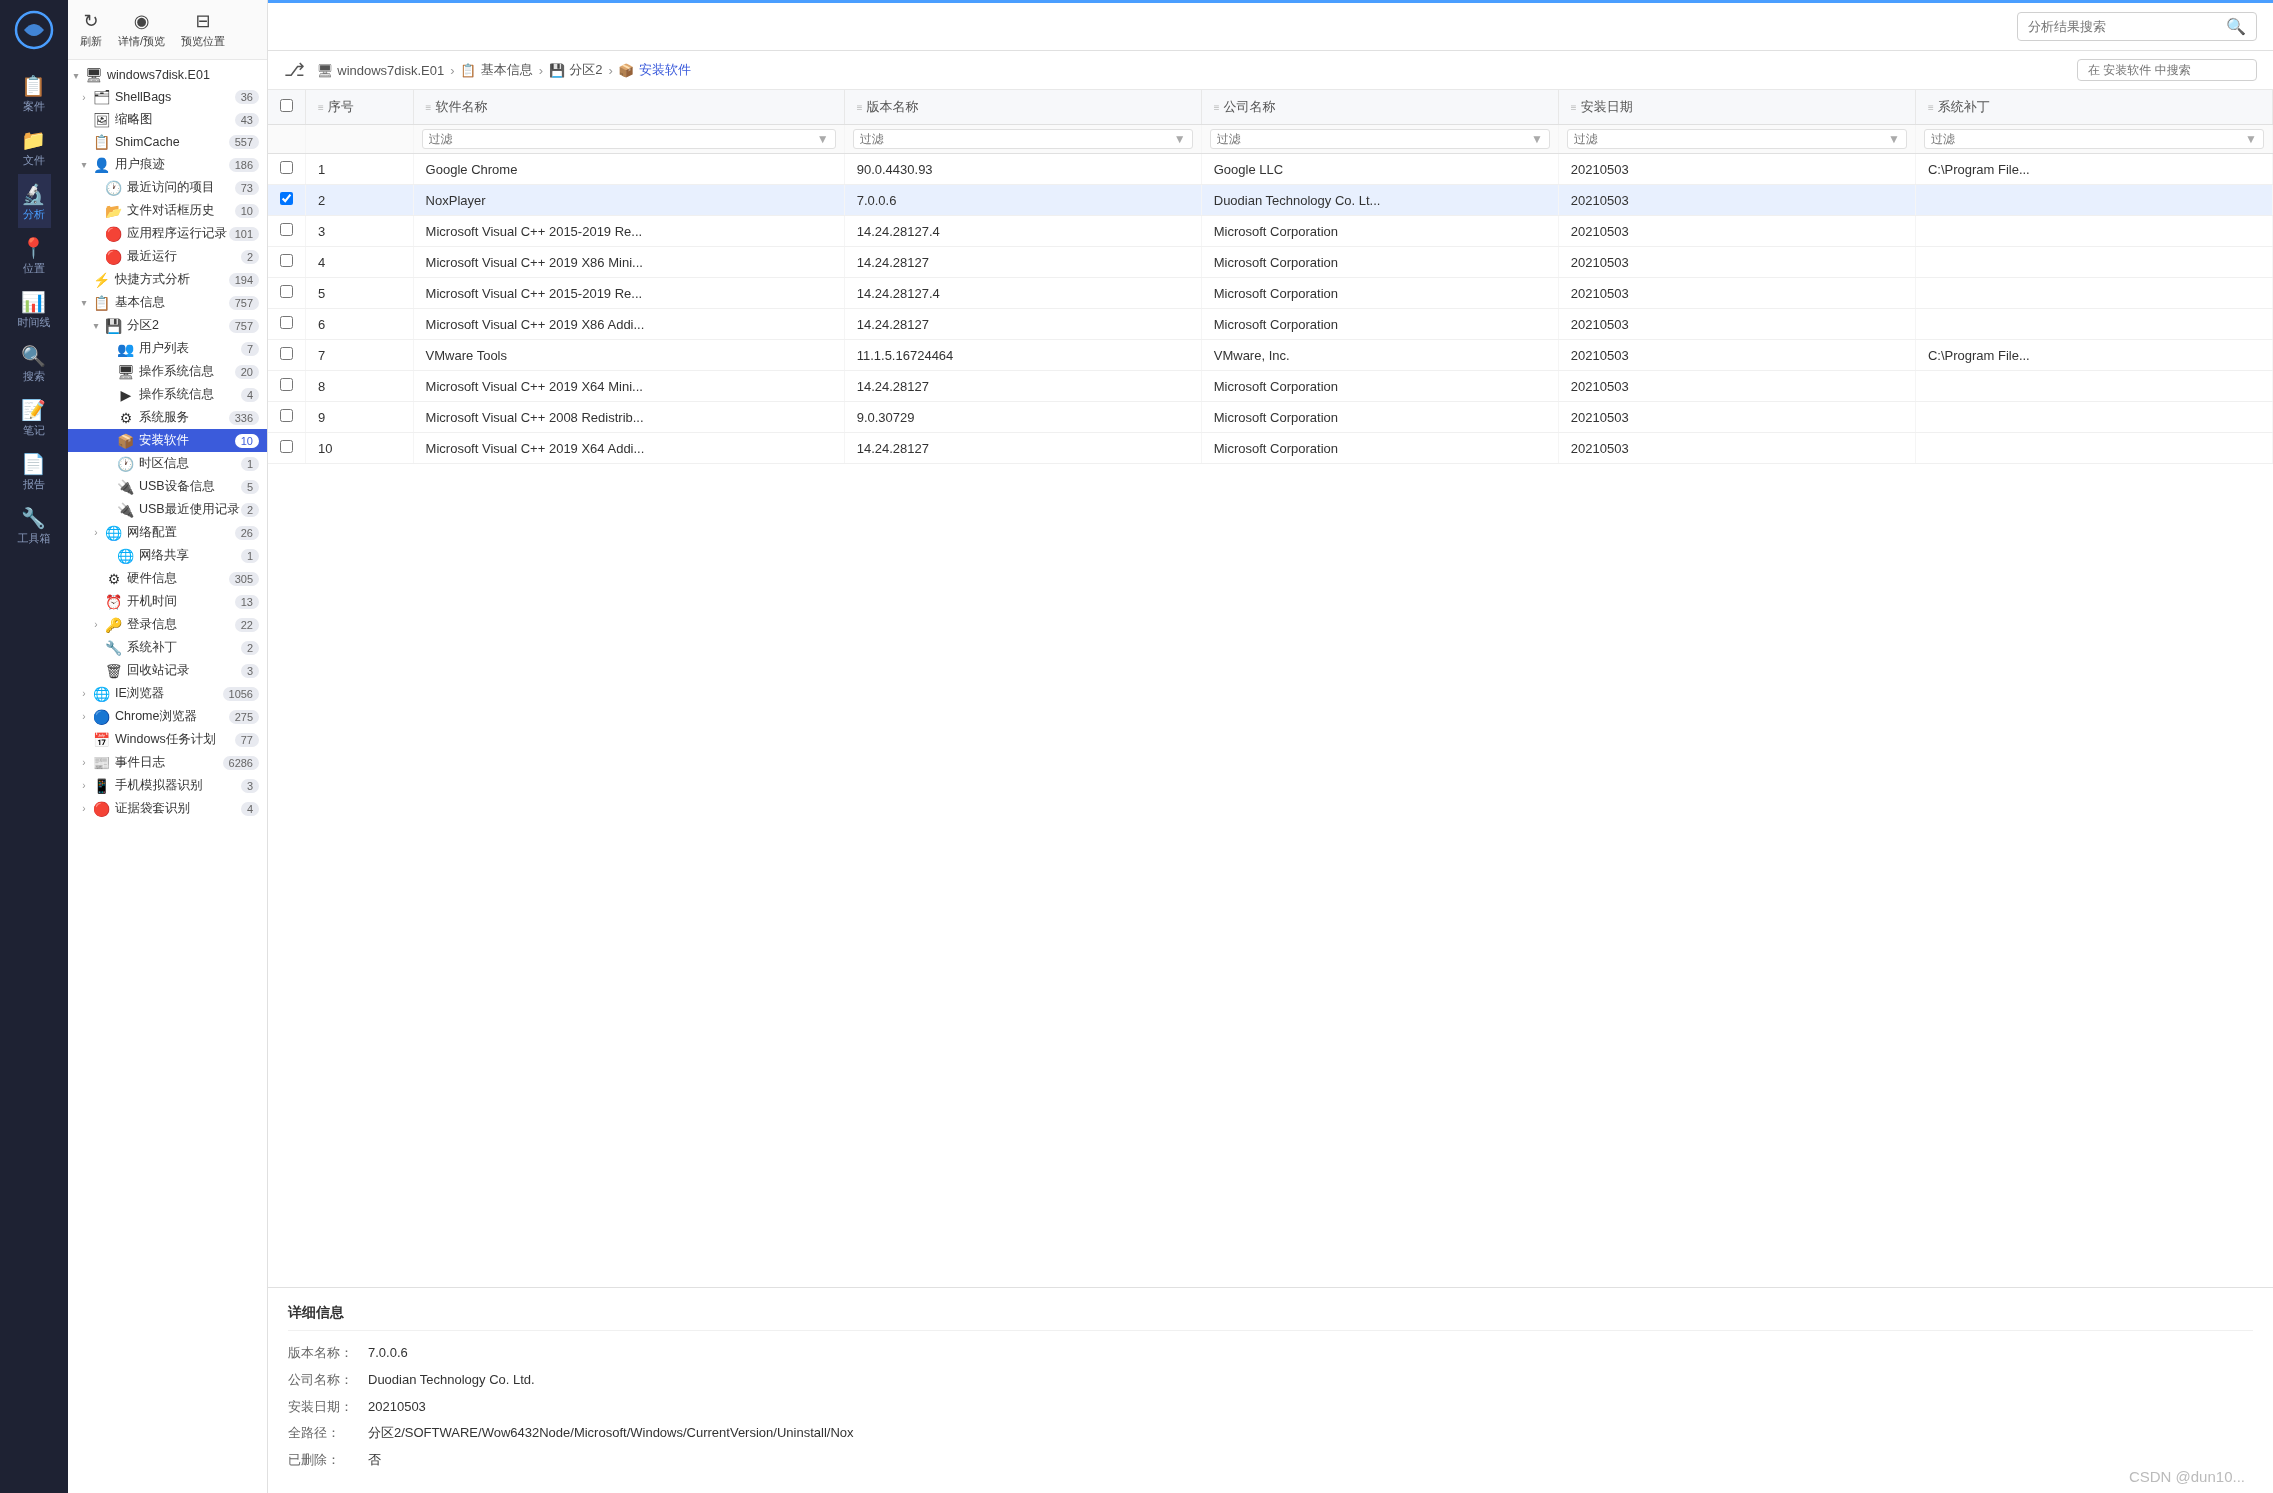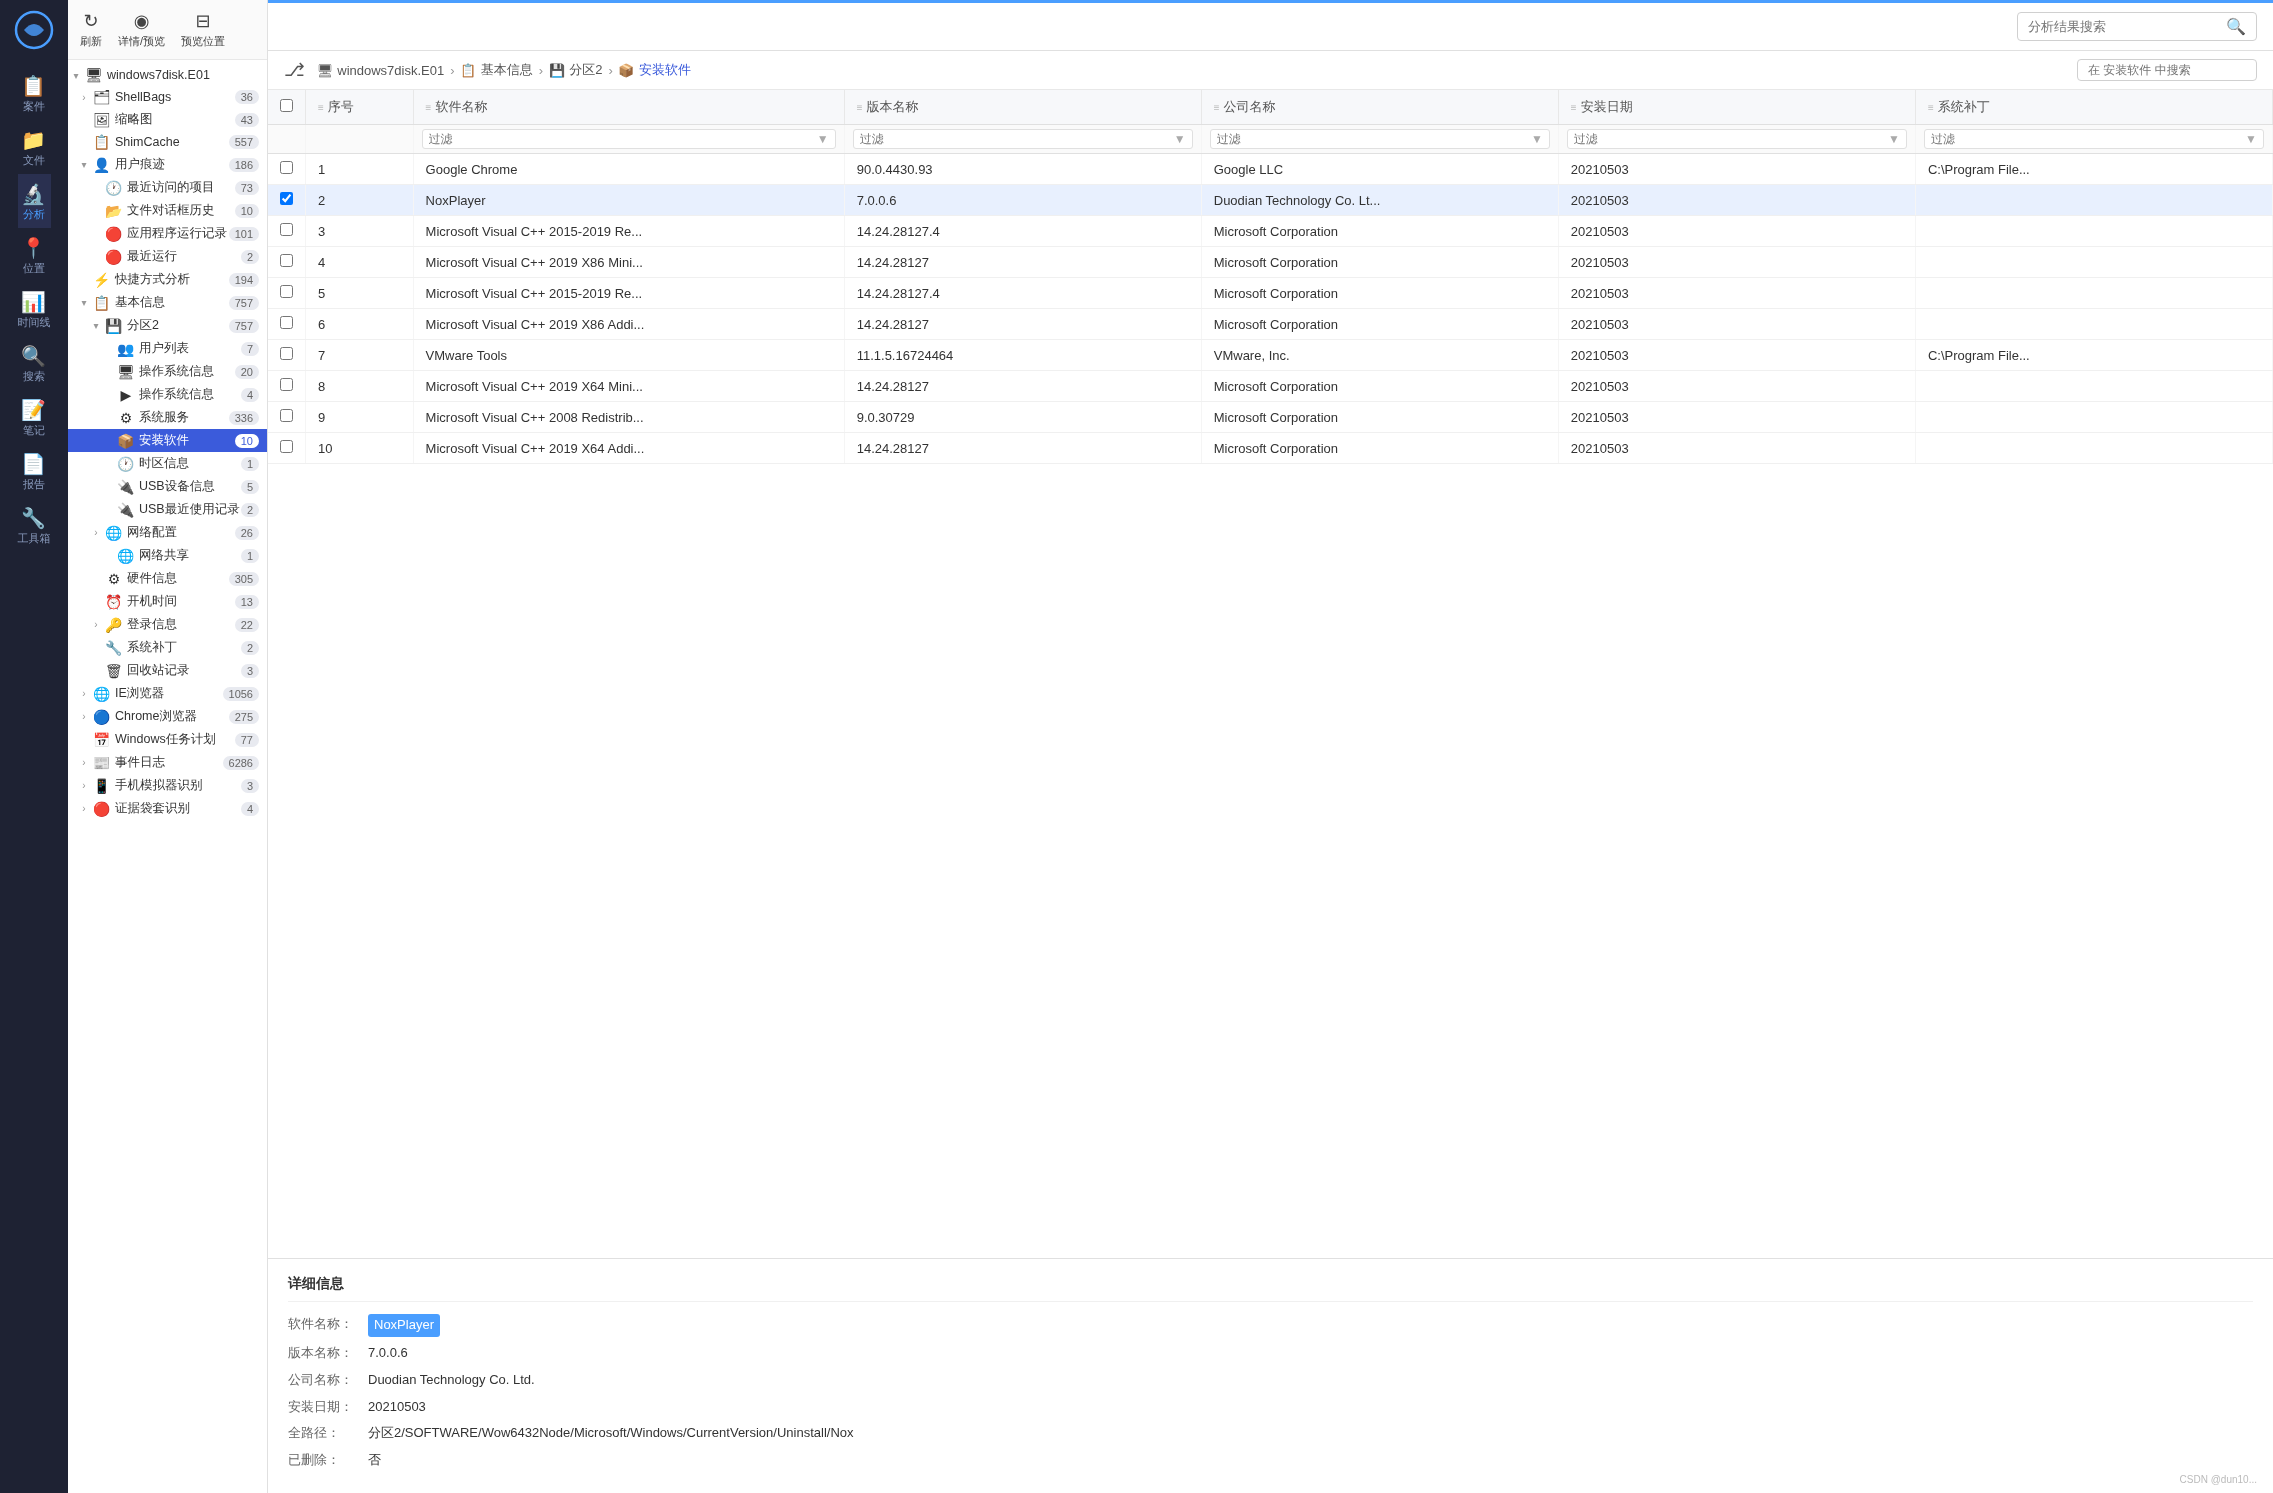--- a/index.html
+++ b/index.html
@@ -256,22 +256,22 @@
     }
 
     .top-indicator {
       height: 3px;
       background: #4a9eff;
       width: 100%;
     }
     .watermark {
       position: fixed;
       bottom: 8px;
-      right: 16px;
-      font-size: 10px;
+      right: 28px;
+      font-size: 15px;
       color: #bbb;
     }
     .git-icon { font-size: 18px; color: #555; margin-right: 6px; }
 
     .th-wrapper { display: flex; align-items: center; gap: 4px; }
     .sort-icon { color: #bbb; font-size: 10px; }
   </style>
 </head>
 <body>
 
@@ -743,24 +743,20 @@
     <td></td>
   </tr>
           </tbody>
       </table>
     </div>
 
     <div class="detail-panel">
       <div class="detail-title">详细信息</div>
       <div id="detail-fields-container">
           <div class="detail-row">
-            <span class="detail-label">软件名称：</span>
-            <span class="detail-value highlight">NoxPlayer</span>
-          </div>
-          <div class="detail-row">
             <span class="detail-label">版本名称：</span>
             <span class="detail-value">7.0.0.6</span>
           </div>
           <div class="detail-row">
             <span class="detail-label">公司名称：</span>
             <span class="detail-value">Duodian Technology Co. Ltd.</span>
           </div>
           <div class="detail-row">
             <span class="detail-label">安装日期：</span>
             <span class="detail-value">20210503</span>

